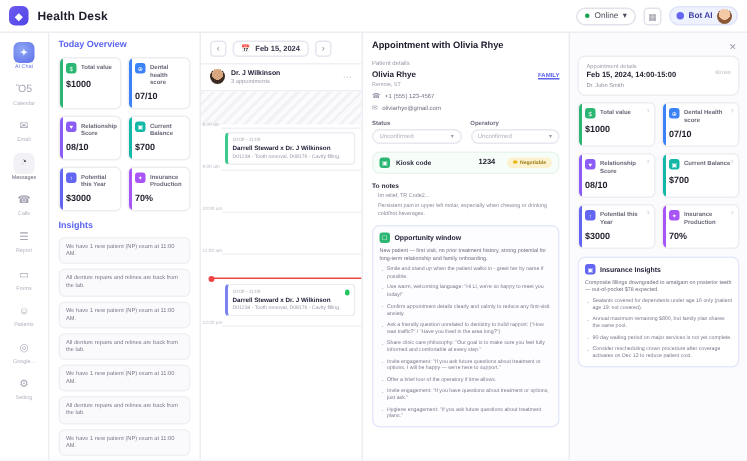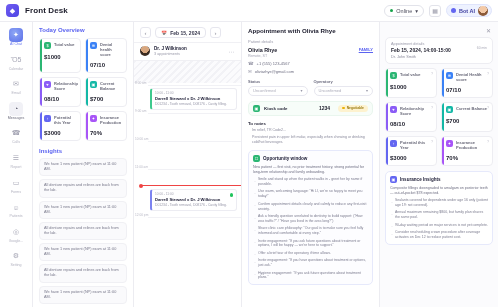--- a/index.html
+++ b/index.html
@@ -183,21 +183,21 @@
   .rstat .q { position:absolute; right:3px; top:3px; font-size:3.6px; color:#c3c3cf;}
   .ins-card { margin-top:5px; background:#fff; border:1px solid #e6e9fb; border-radius:5px; padding:4px;}
 </style>
 </head>
 <body>
 
 <div class="app">
 
   <div class="topbar">
     <div class="brand-logo">◆</div>
-    <div class="brand-title">Front Desk</div>
+    <div class="brand-title">Health Desk</div>
     <div class="topbar-right">
       <div class="pill">
         <span class="dot-online"></span>
         <span>Online</span>
         <span>▾</span>
       </div>
       <div class="icon-sq">▦</div>
       <div class="bot-pill">
         <span class="bot-dot"></span>
         <span>Bot AI</span>

